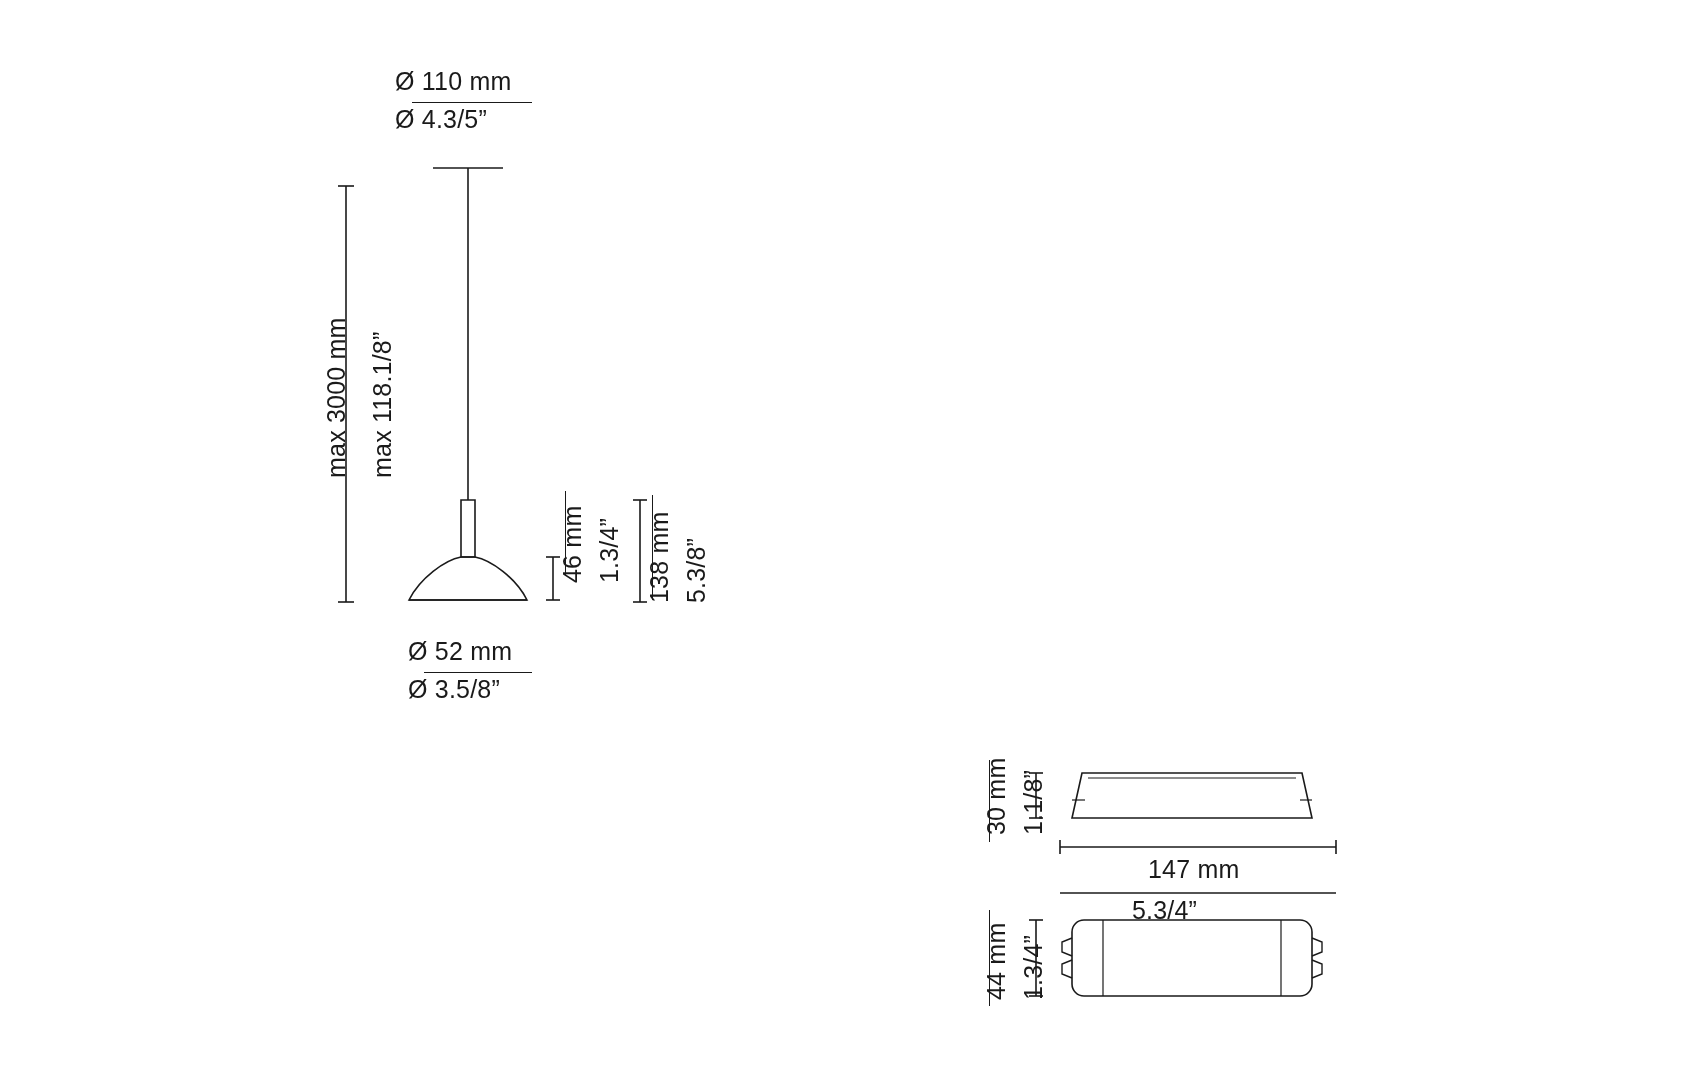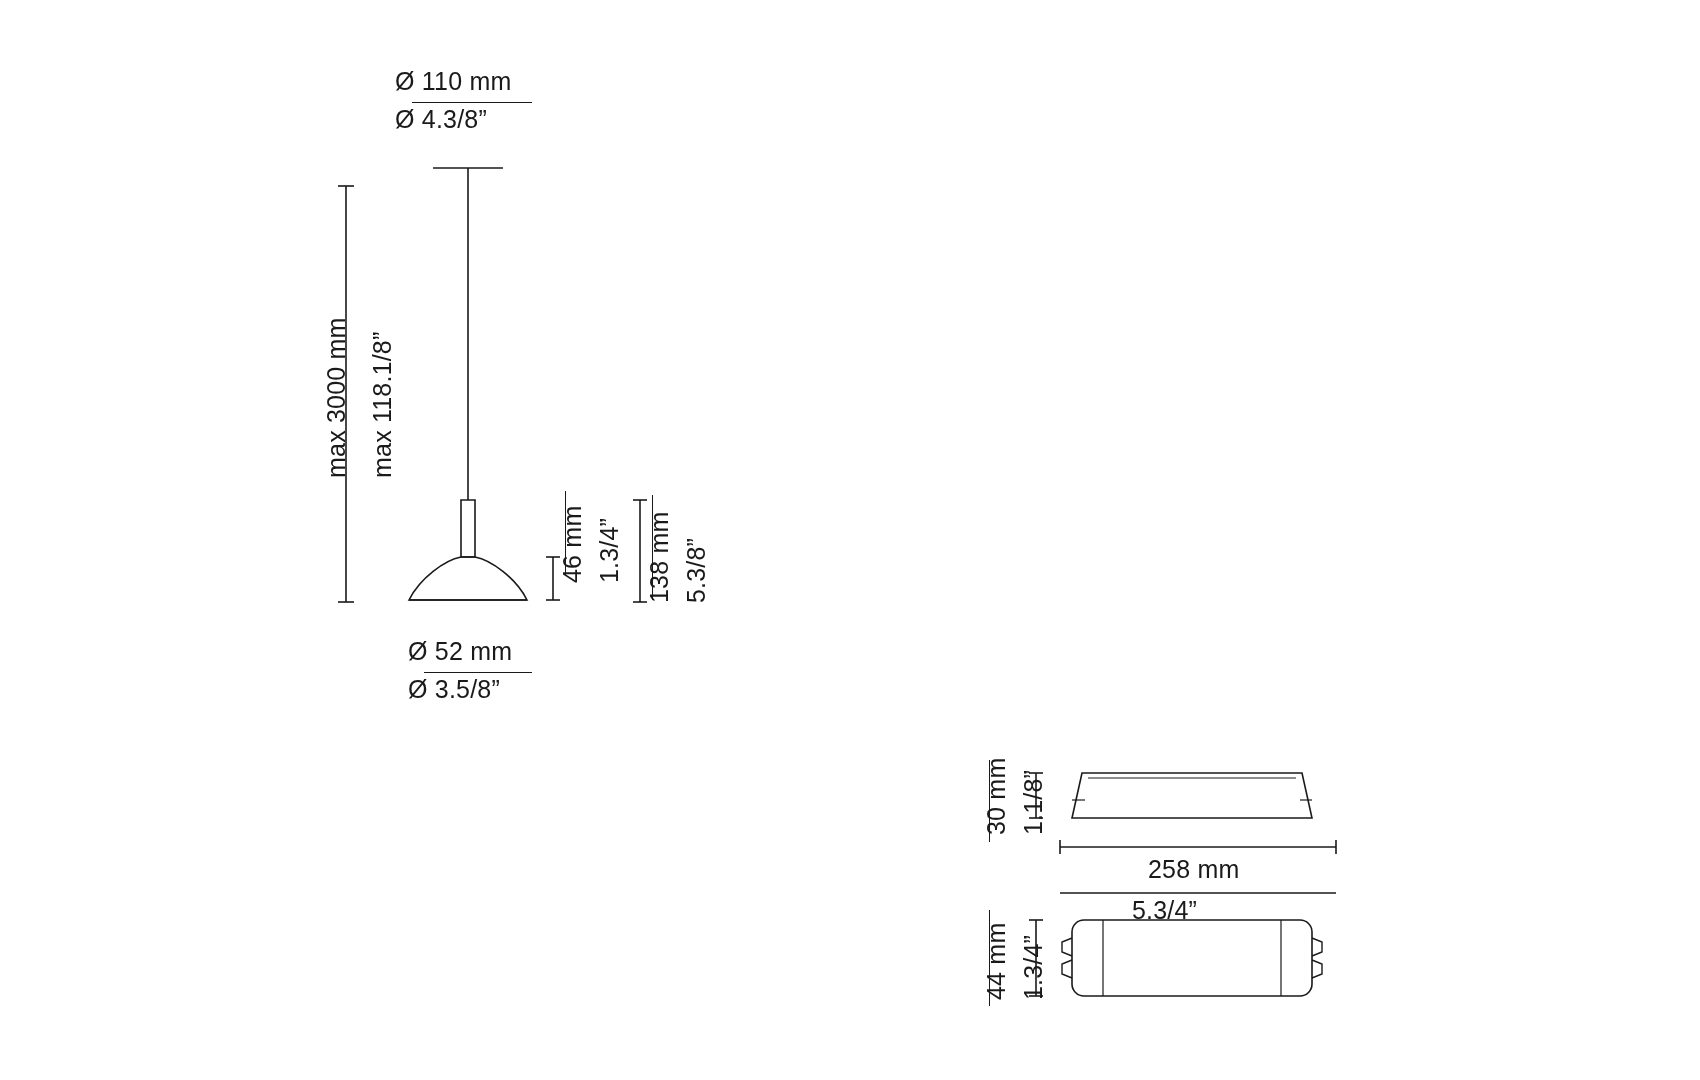--- a/index.html
+++ b/index.html
@@ -47,21 +47,21 @@
     overflow: visible;
   }
 </style>
 </head>
 <body>
 
 <div id="sheet">
 
   <div class="dim-text" style="left:395px; top:67px;">Ø 110 mm</div>
   <div class="frac-line" style="left:412px; top:102px; width:120px;"></div>
-  <div class="dim-text" style="left:395px; top:105px;">Ø 4.3/8”</div>
+  <div class="dim-text" style="left:395px; top:105px;">Ø 4.3/5”</div>
 
   <svg class="art" width="1700" height="1080" viewBox="0 0 1700 1080" aria-hidden="true">
 
     <line x1="433" y1="168" x2="503" y2="168" stroke="#1a1a1a" stroke-width="1.6"></line>
 
     <line x1="468" y1="168" x2="468" y2="500" stroke="#1a1a1a" stroke-width="1.6"></line>
 
     <path d="M 461 500 L 475 500 L 475 557 L 461 557 Z" fill="none" stroke="#1a1a1a" stroke-width="1.6"></path>
 
     <path d="M 461 557 C 445 560 420 578 409 600 L 527 600 C 516 578 491 560 475 557 Z" fill="none" stroke="#1a1a1a" stroke-width="1.6"></path>
@@ -125,20 +125,20 @@
 
     <line x1="1036" y1="920" x2="1036" y2="996" stroke="#1a1a1a" stroke-width="1.6"></line>
     <line x1="1029" y1="920" x2="1043" y2="920" stroke="#1a1a1a" stroke-width="1.6"></line>
     <line x1="1029" y1="996" x2="1043" y2="996" stroke="#1a1a1a" stroke-width="1.6"></line>
   </svg>
 
   <div class="dim-text vert" style="left:982px; top:835px; transform: rotate(-90deg);">30 mm</div>
   <div class="frac-line-v" style="left:989px; top:760px; height:82px;"></div>
   <div class="dim-text vert" style="left:1019px; top:835px; transform: rotate(-90deg);">1.1/8”</div>
 
-  <div class="dim-text" style="left:1148px; top:855px;">258 mm</div>
+  <div class="dim-text" style="left:1148px; top:855px;">147 mm</div>
   <div class="dim-text" style="left:1132px; top:896px;">5.3/4”</div>
 
   <div class="dim-text vert" style="left:982px; top:1000px; transform: rotate(-90deg);">44 mm</div>
   <div class="frac-line-v" style="left:989px; top:910px; height:96px;"></div>
   <div class="dim-text vert" style="left:1019px; top:1000px; transform: rotate(-90deg);">1.3/4”</div>
 
 </div>
 
 </body></html>

